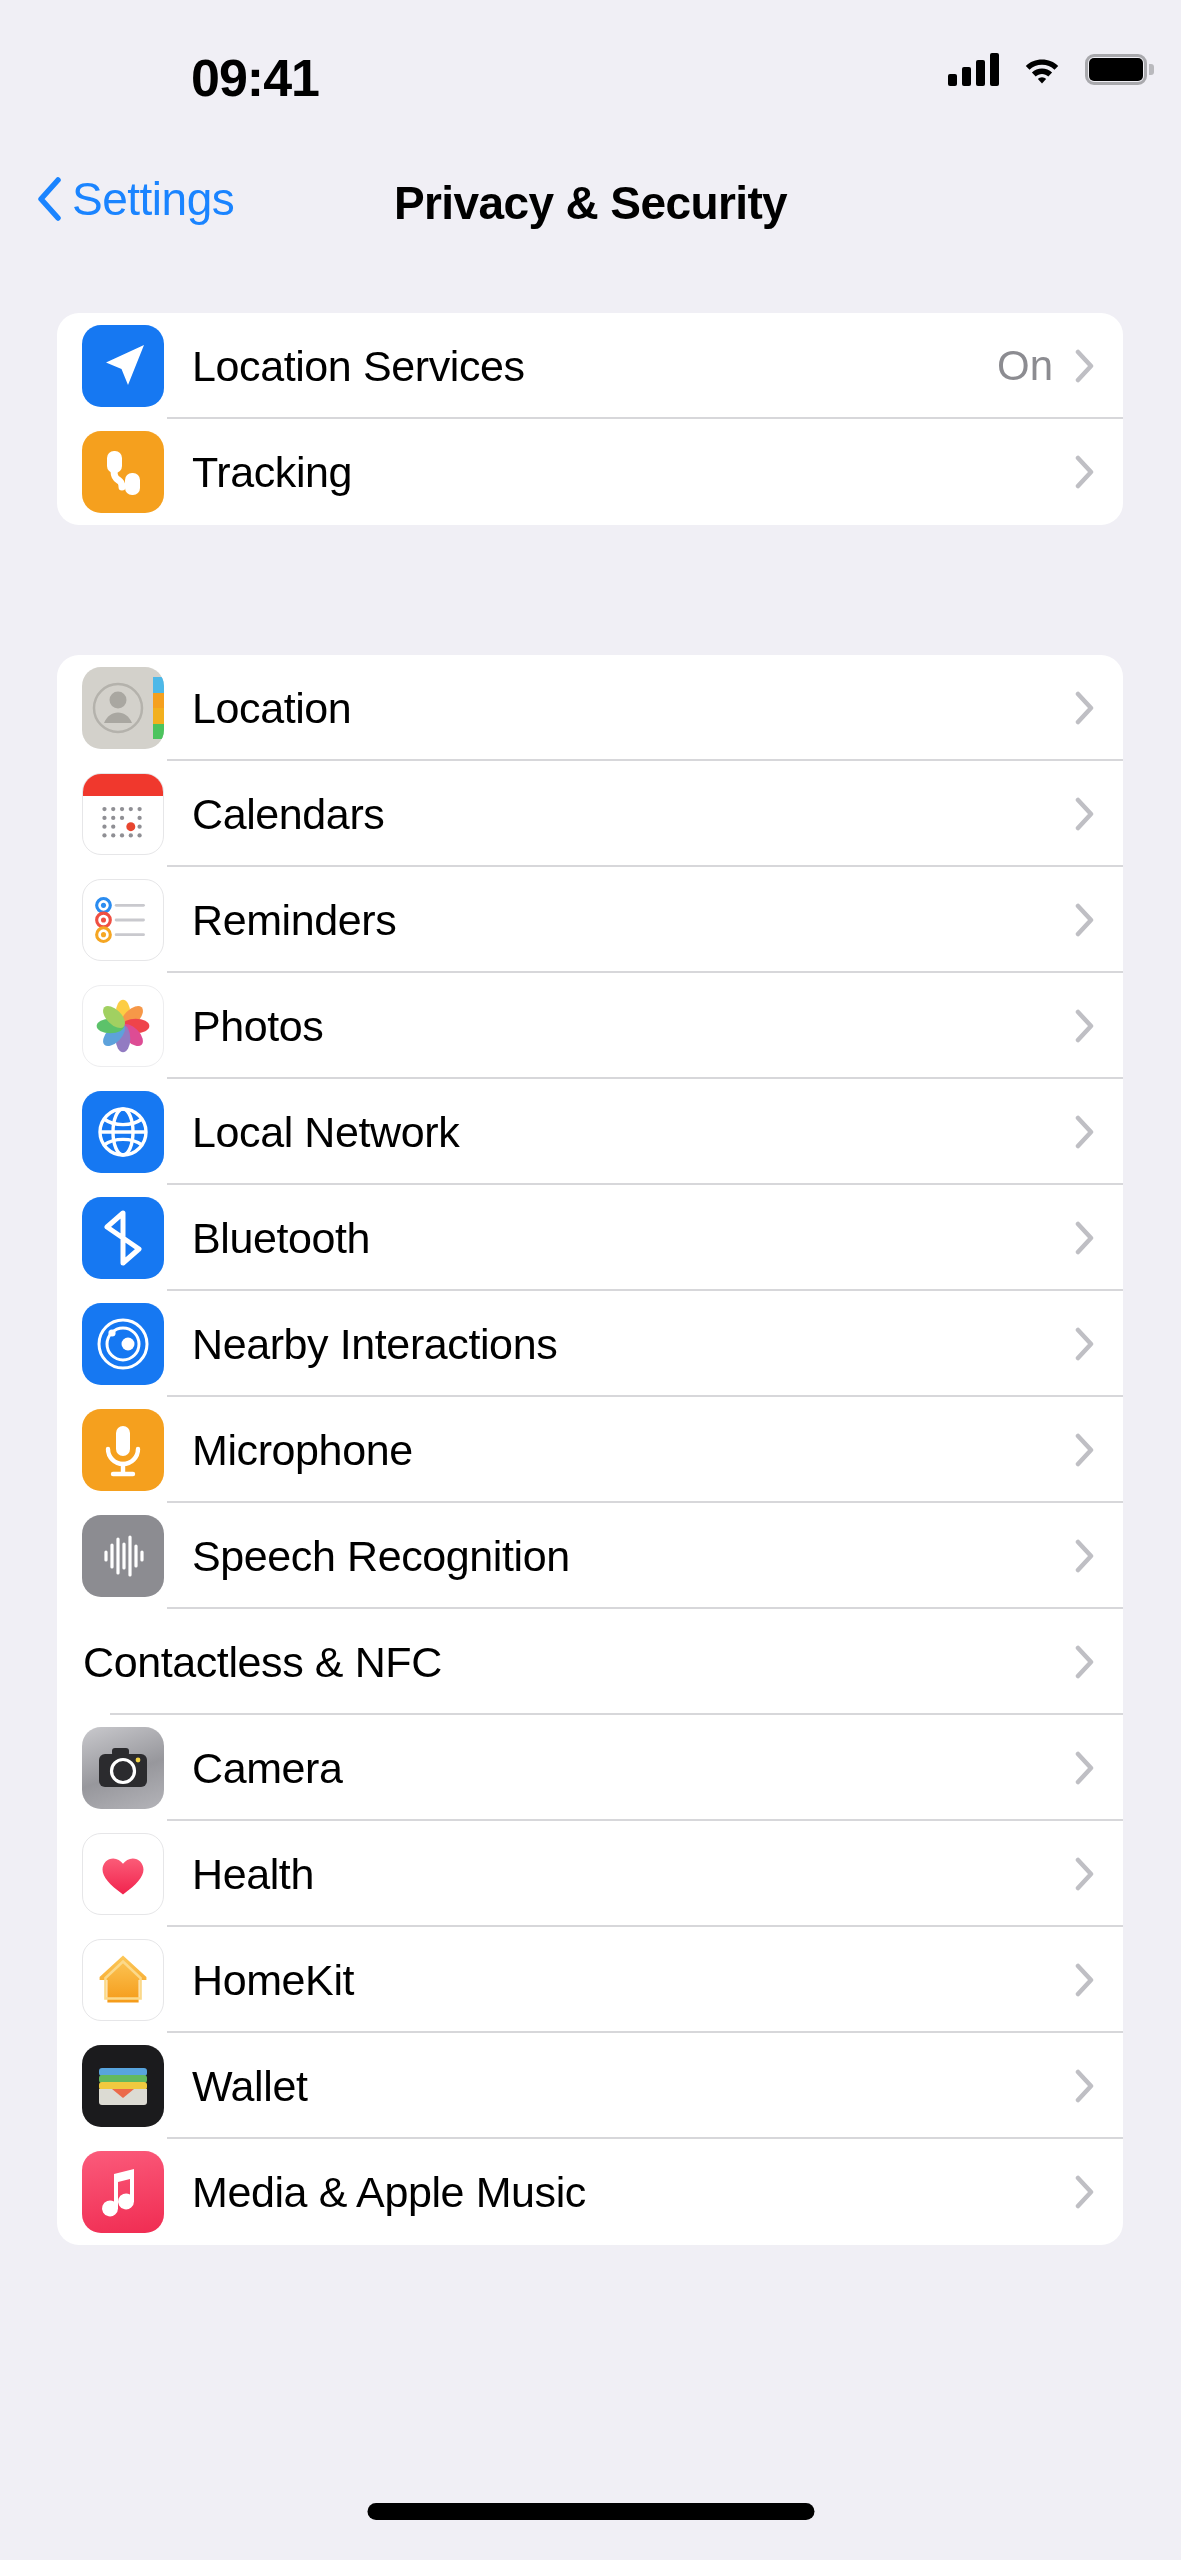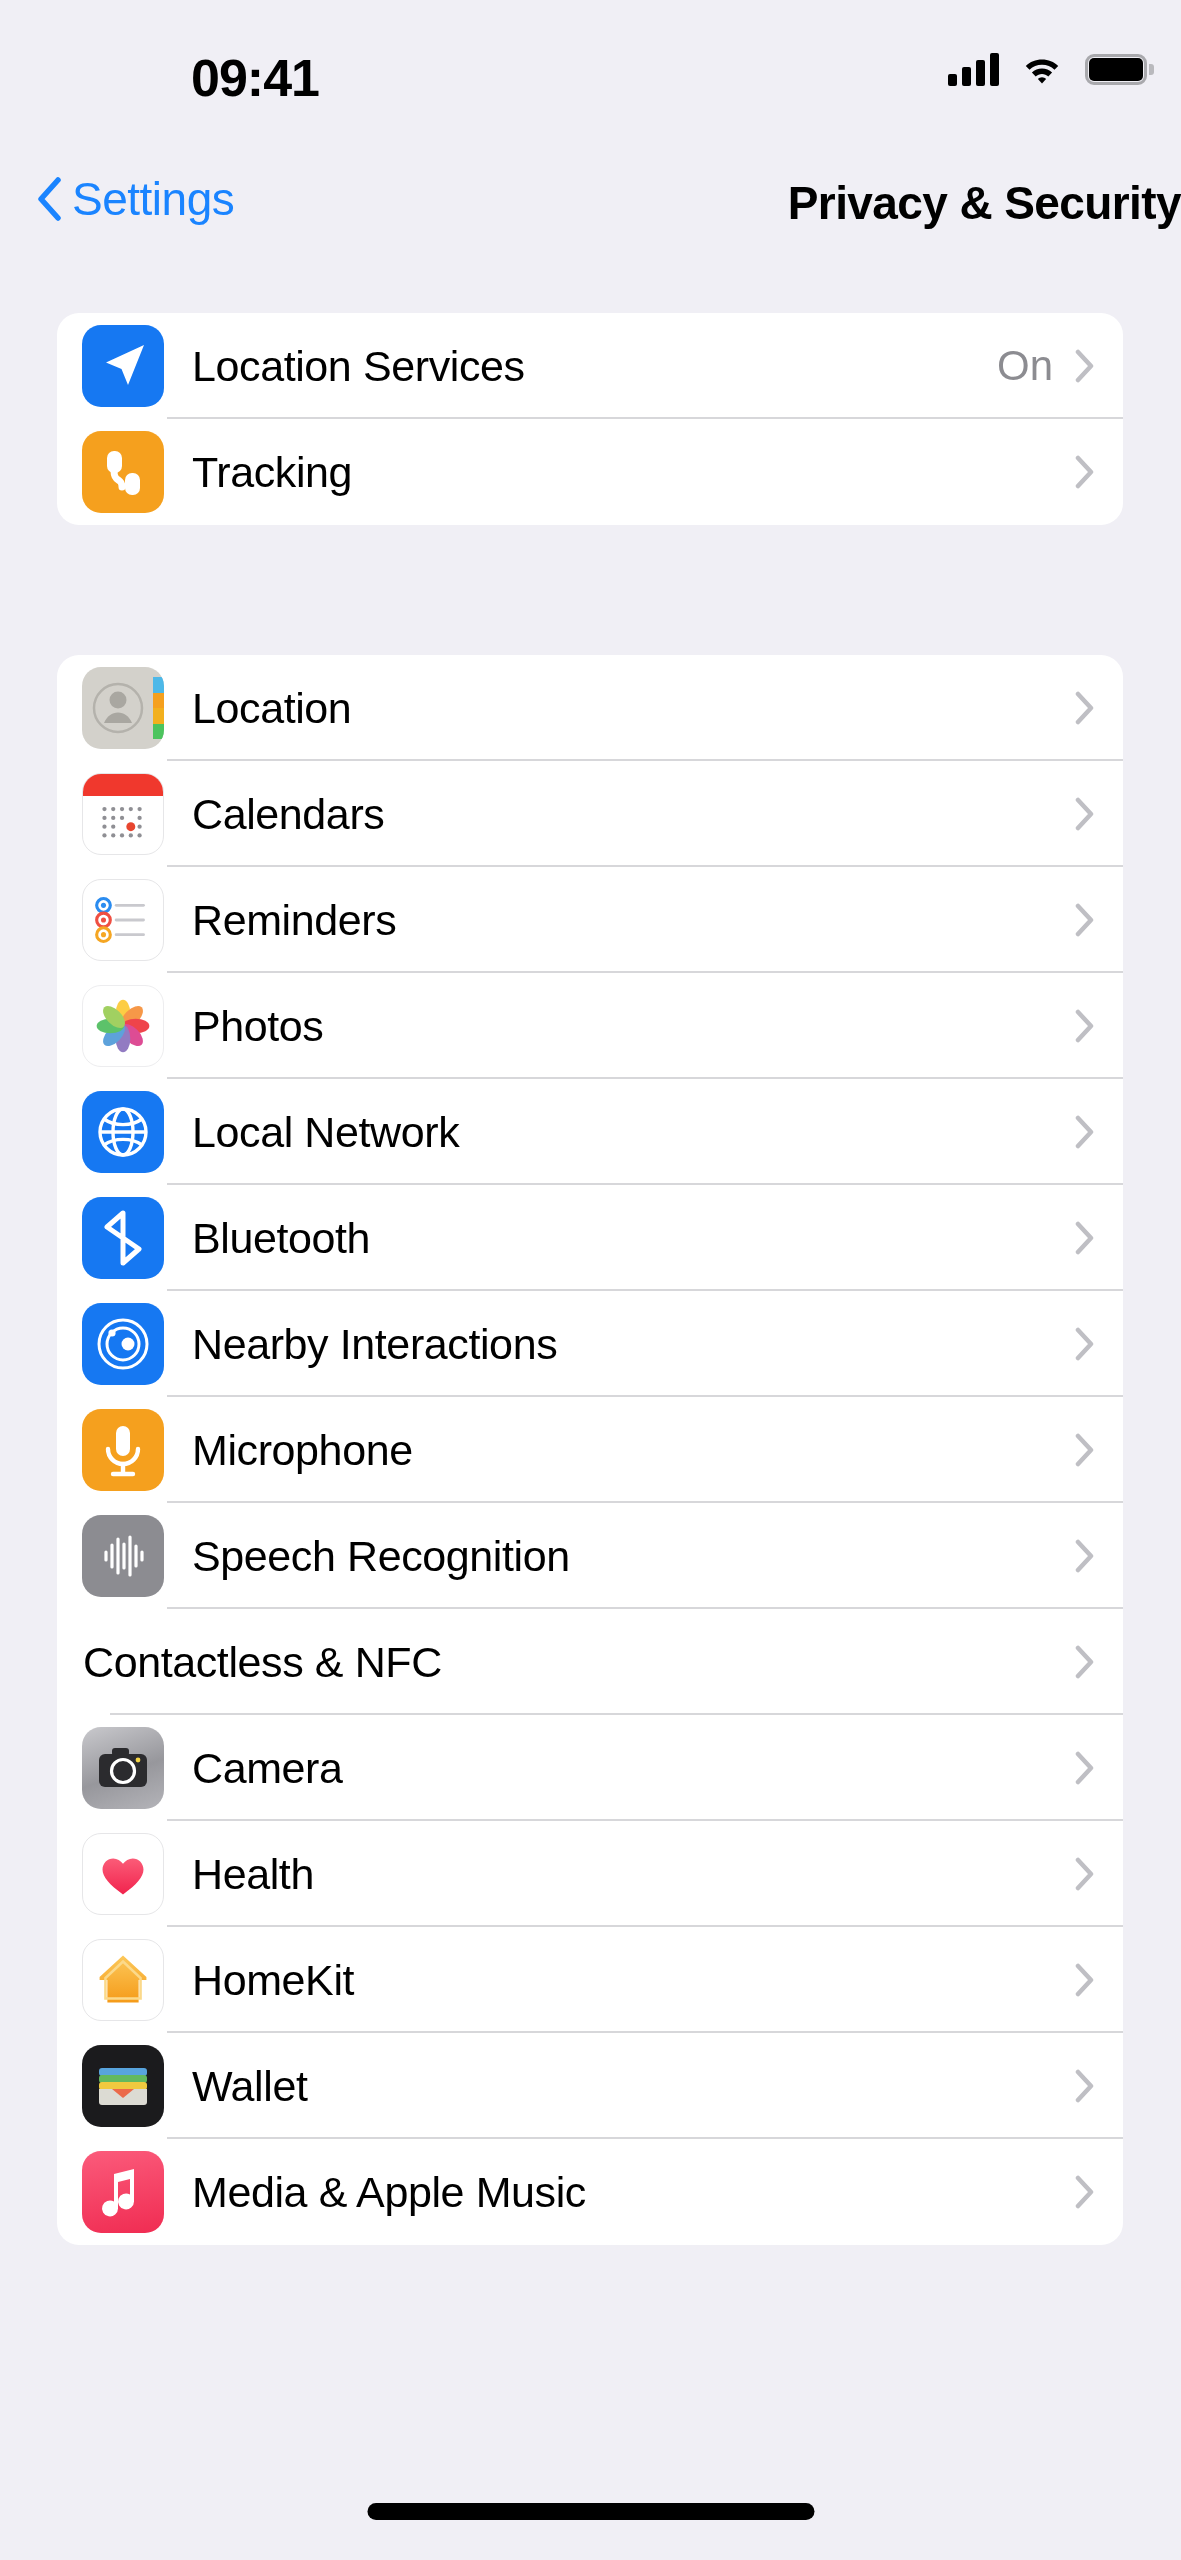--- a/index.html
+++ b/index.html
@@ -47,21 +47,21 @@
 
   
   .navbar{ position:absolute; top:150px; left:0; width:1181px; height:120px; }
   .back{
     position:absolute; left:36px; top:22px;
     display:flex; align-items:center; gap:10px; cursor:pointer;
   }
   .back .chev{ width:26px; height:44px; }
   .back .lbl{ font-size:46px; color:#1a84ff; letter-spacing:-0.5px; }
   .nav-title{
-    position:absolute; left:0; top:26px; width:1181px; text-align:right;
+    position:absolute; left:0; top:26px; width:1181px; text-align:center;
     font-size:46px; font-weight:bold; color:#000; letter-spacing:-0.6px;
   }
 
   
   .card{
     position:absolute; left:57px; width:1066px;
     background:#fff; border-radius:22px; overflow:hidden;
   }
   #group-1{ top:313px; }
   #group-2{ top:655px; }

